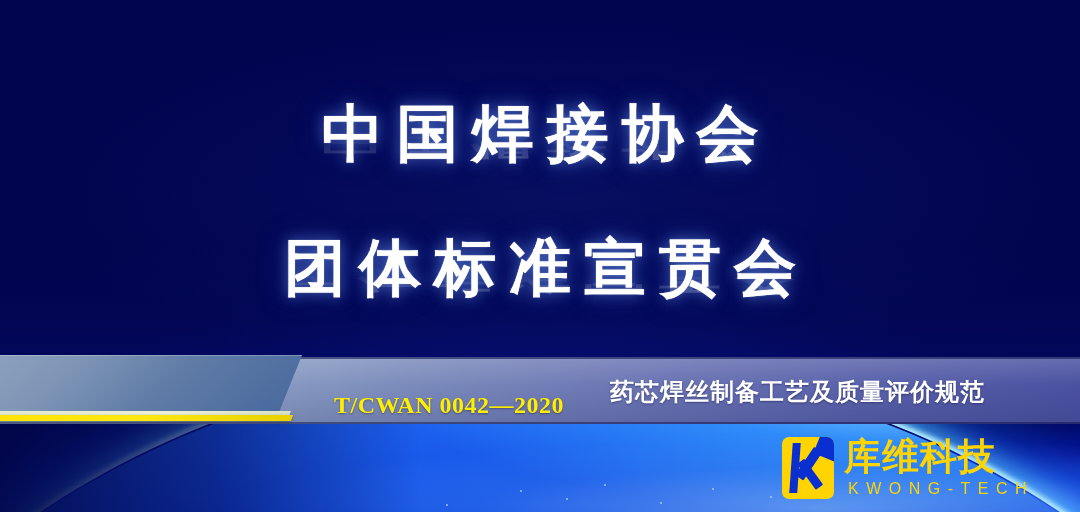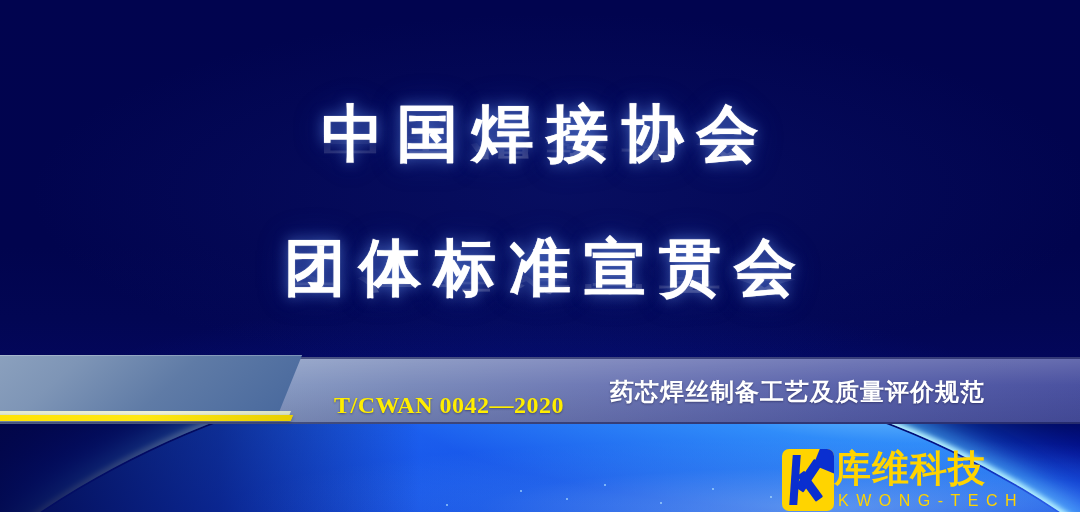--- a/index.html
+++ b/index.html
@@ -229,22 +229,21 @@
     text-shadow: 0 1px 2px rgba(20,20,60,0.45);
   }
 
   
   .logo {
     position: absolute;
     left: 782px;
     top: 437px;
     display: flex;
     align-items: flex-start;
-    gap: 0;
-    margin-top: 12px;
+    gap: 10px;
   }
   .logo-mark {
     position: relative;
     width: 52px;
     height: 62px;
     border-radius: 7px;
     background: #ffd400;
     overflow: hidden;
     flex: 0 0 auto;
   }

